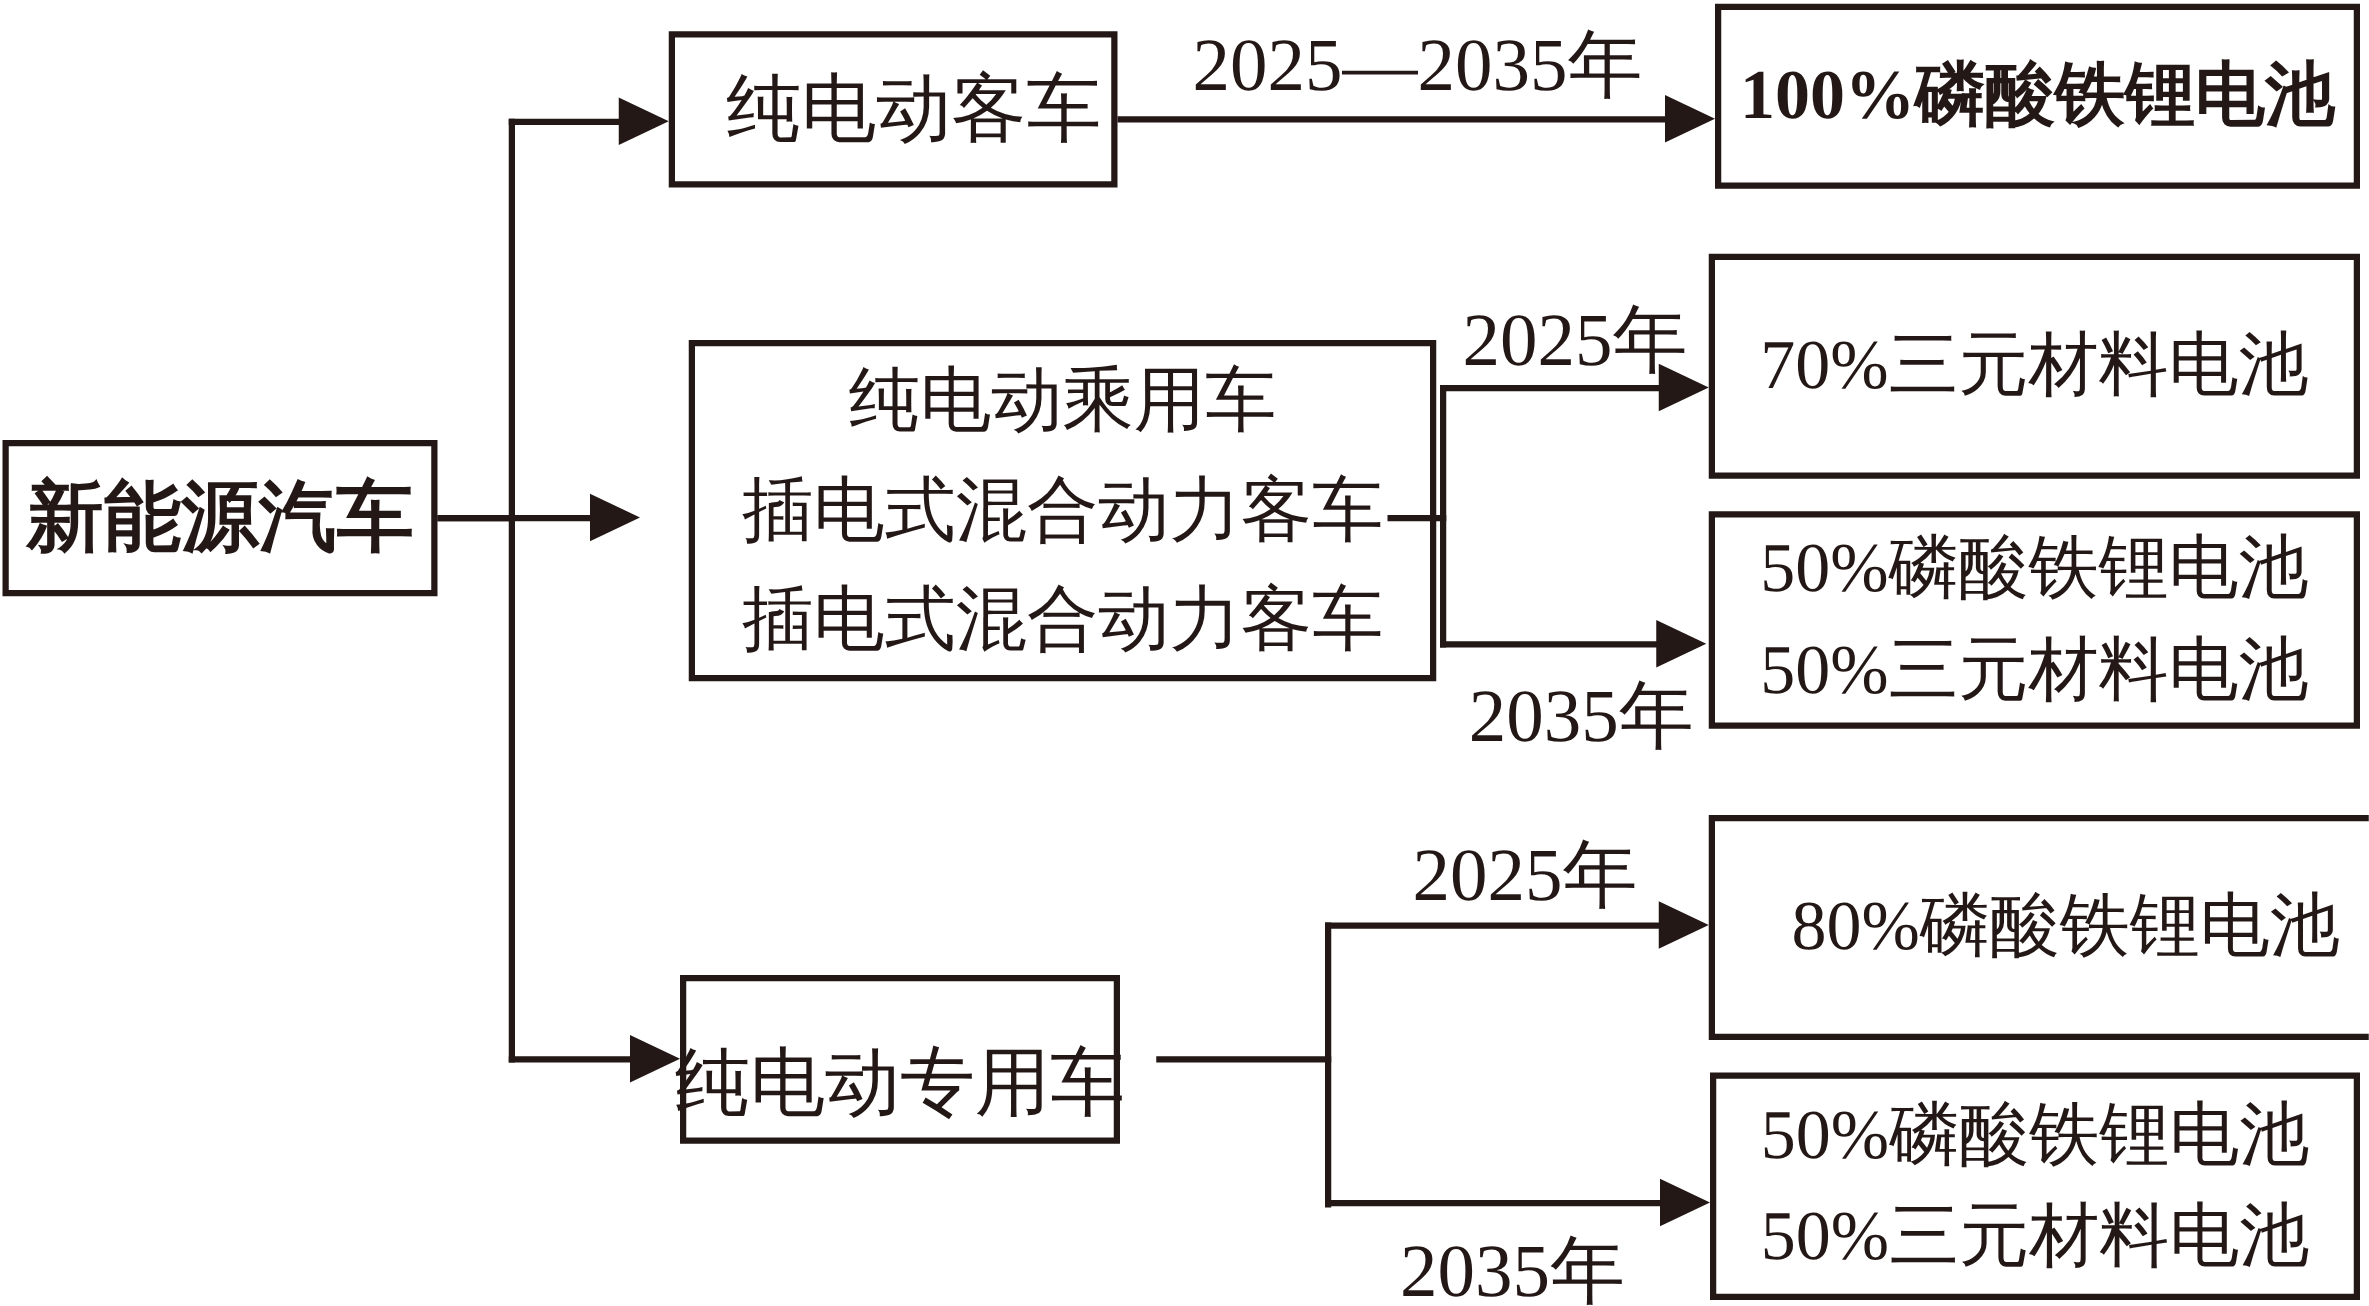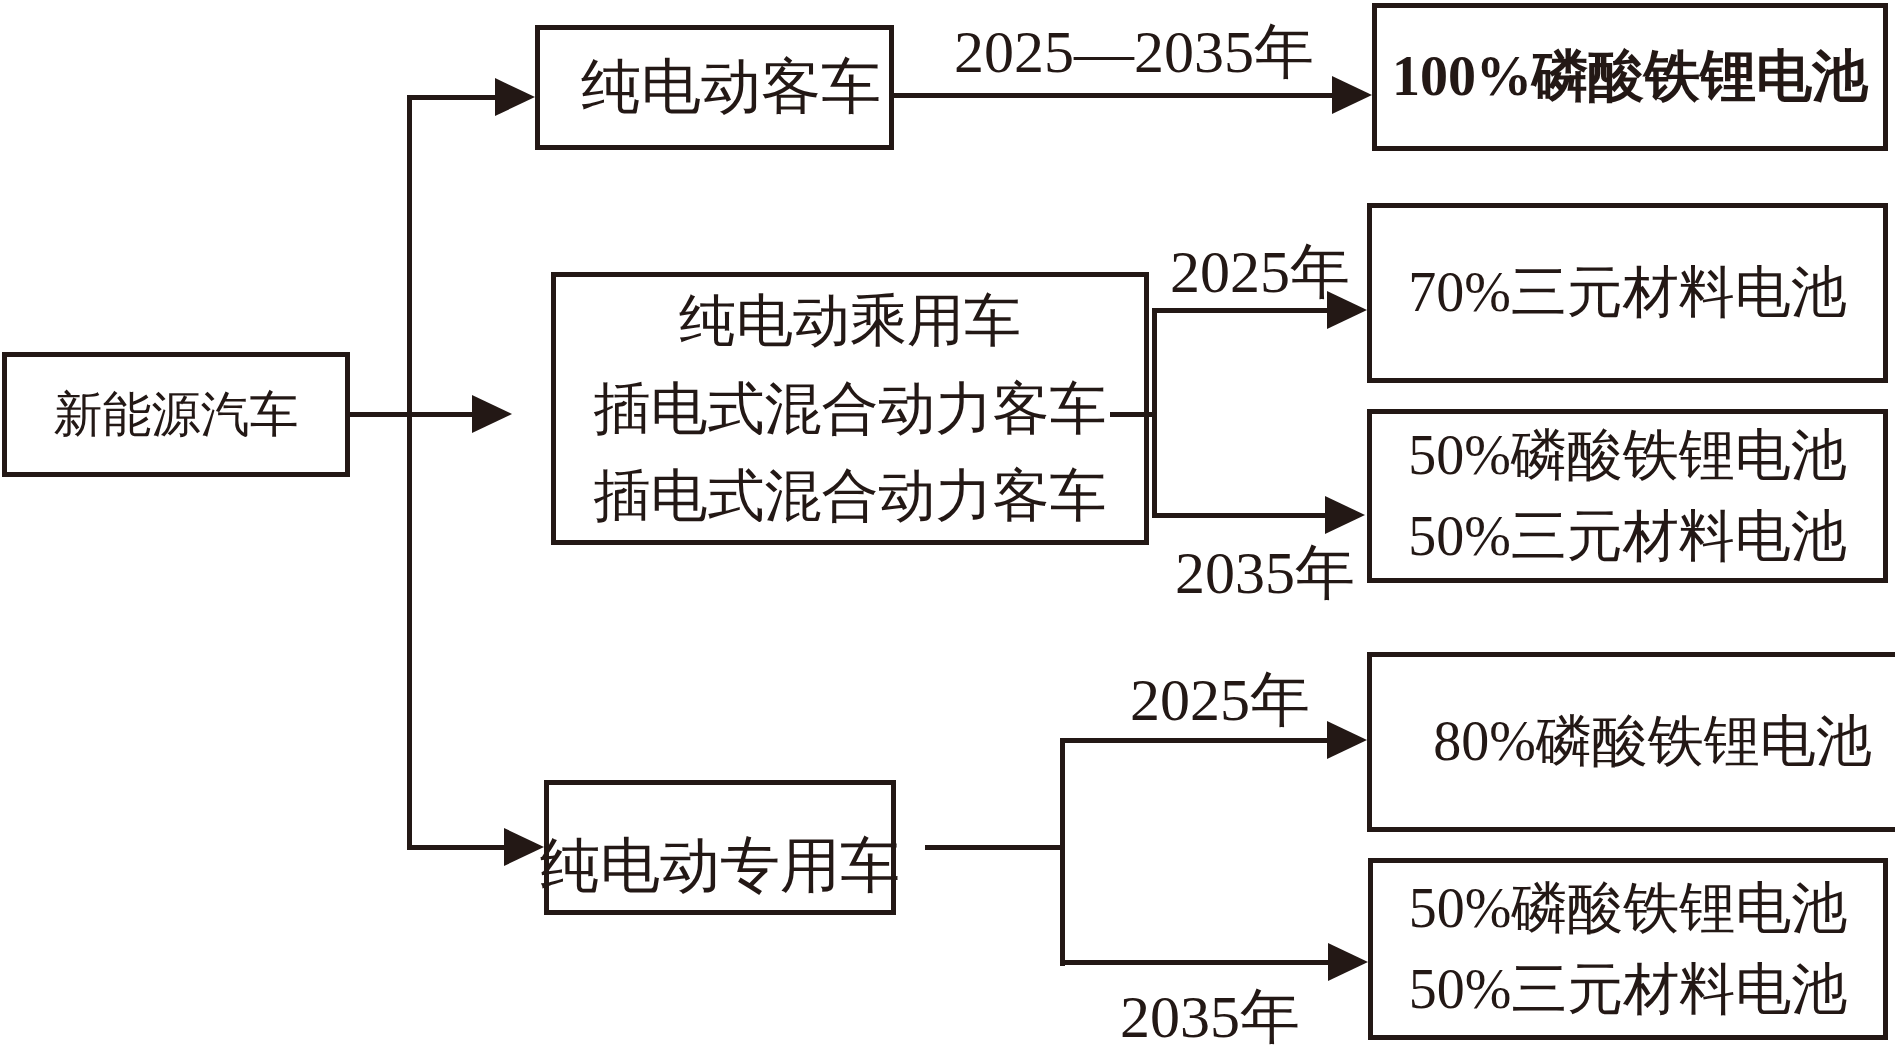--- a/index.html
+++ b/index.html
@@ -17,21 +17,21 @@
   }
   .box .bline { white-space: nowrap; }
   .hline { position: absolute; height: 5px; background: var(--ink); }
   .vline { position: absolute; width: 5px; background: var(--ink); }
   .ahead {
     position: absolute; width: 0; height: 0;
     border-top: 19px solid transparent; border-bottom: 19px solid transparent;
     border-left: 40px solid var(--ink);
   }
   .elabel { position: absolute; text-align: center; white-space: nowrap; font-size: 60px; }
-  .fs62 { font-size: 49px; } .fs60 { font-size: 60px; }
+  .fs62 { font-size: 62px; font-weight: bold; } .fs60 { font-size: 60px; }
   .fs57 { font-size: 57px; line-height: 1.54; } .fs56 { font-size: 56px; }
 </style>
 </head>
 <body>
 
 <div class="box fs62" style="left:2px; top:352px; width:348px; height:125px;">
   <div class="bline">新能源汽车</div>
 </div>
 
 <div class="box fs60" style="left:535px; top:25px; width:359px; height:125px;padding-left:33px;">

